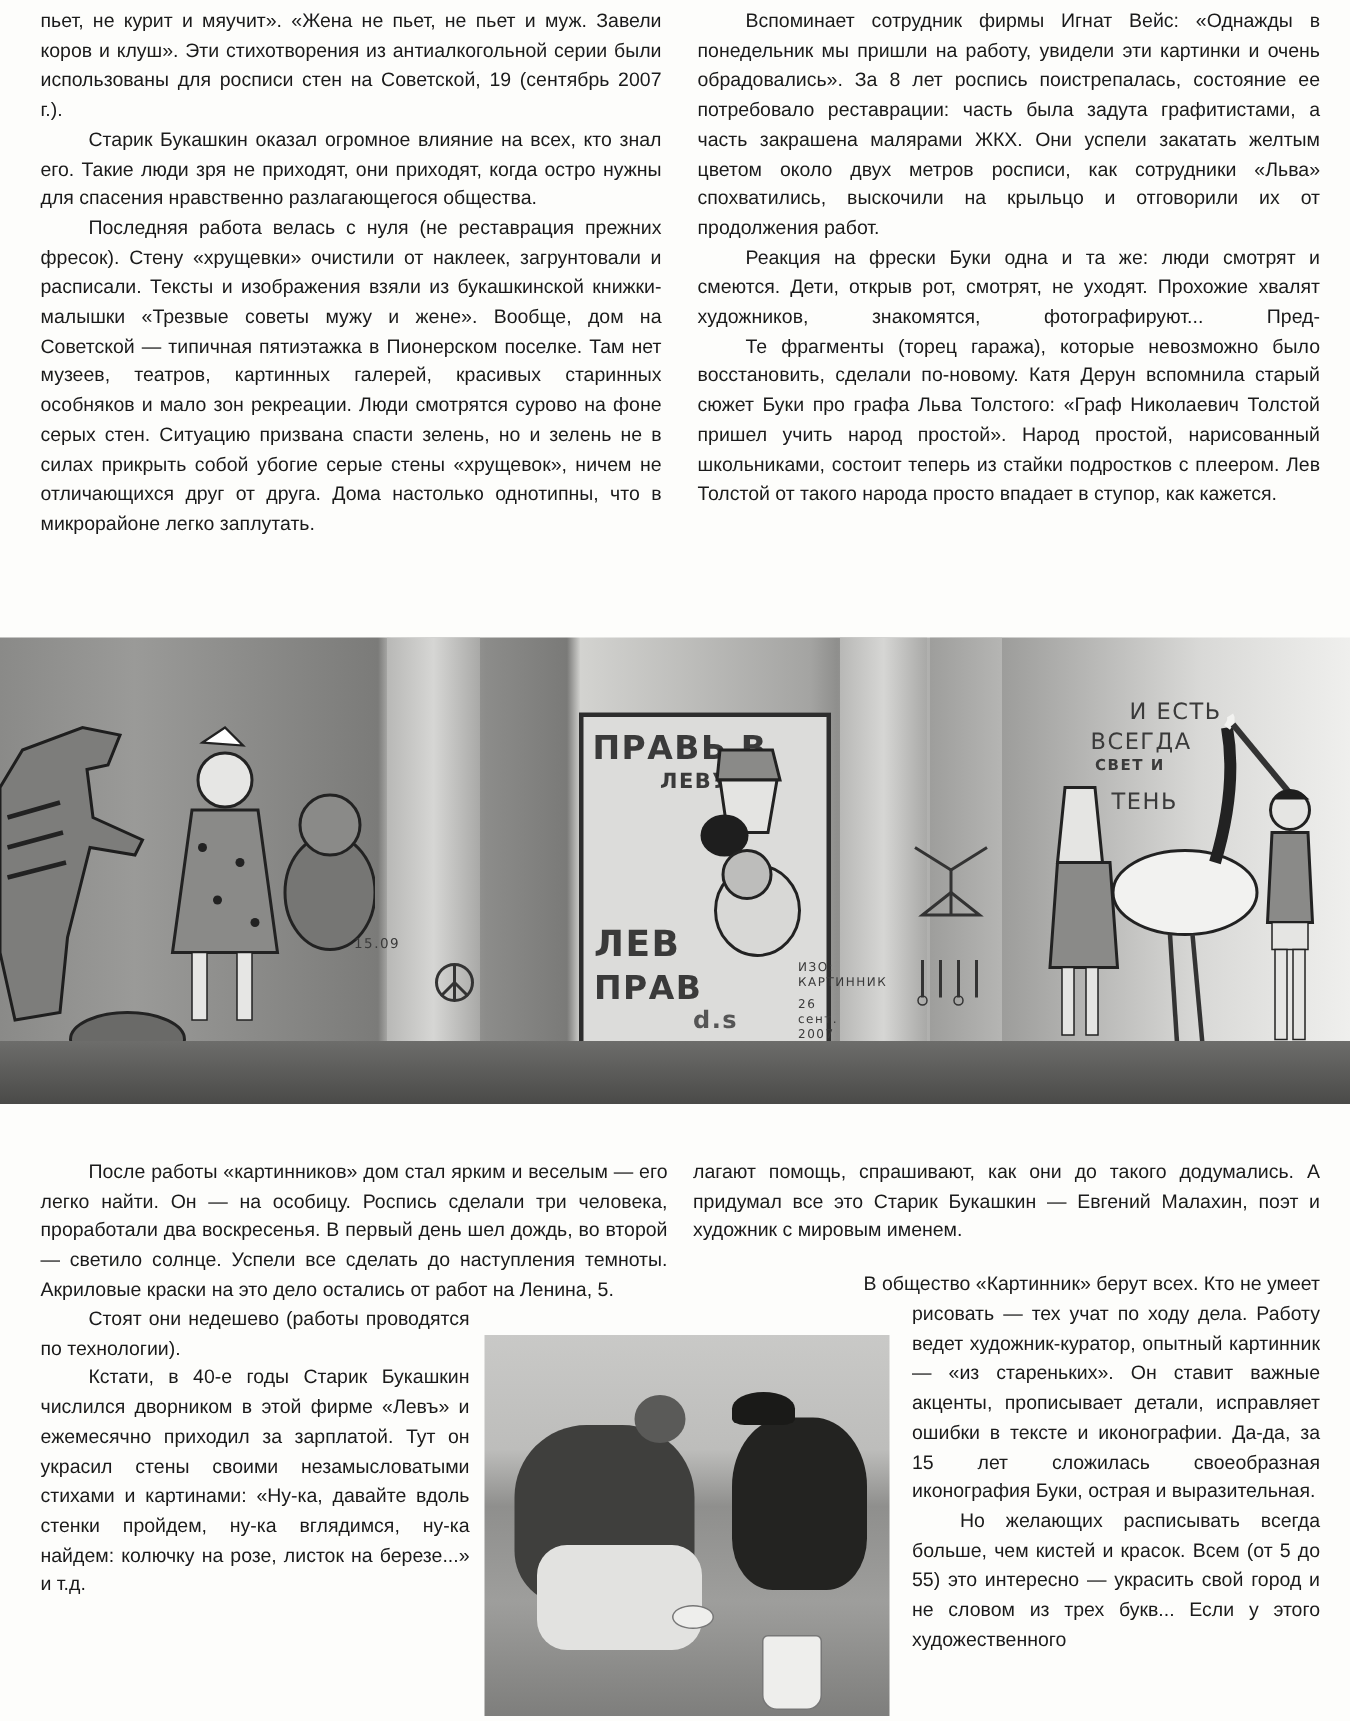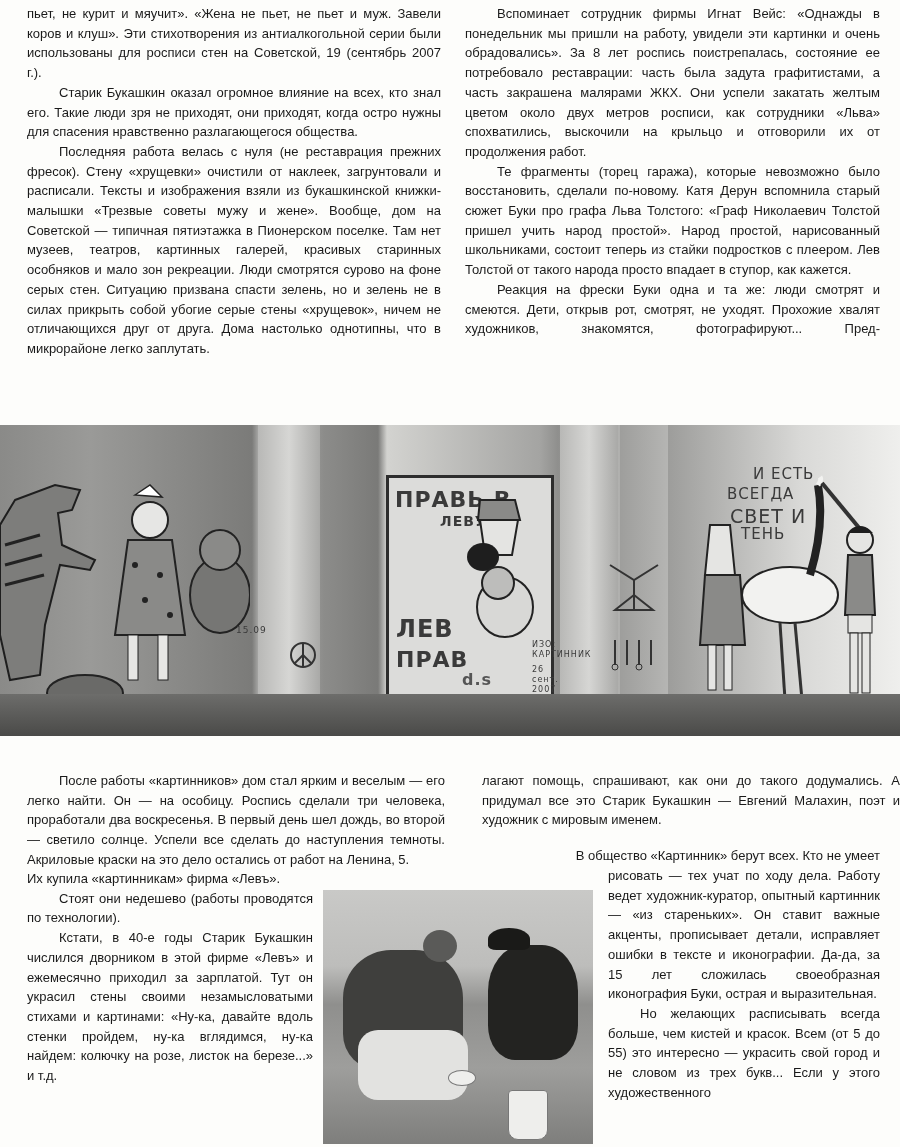--- a/index.html
+++ b/index.html
@@ -44,21 +44,21 @@
     }
     #panorama .mural-text {
       position: absolute; font-family: "DejaVu Sans", sans-serif; font-weight: bold;
       color: #3a3a3a; letter-spacing: 1px; white-space: nowrap;
     }
     #panorama .figure { position: absolute; }
 
     
     #col-bot-left  { left: 27px;  top: 771px; width: 418px; }
     #col-bot-left-narrow { left: 27px; top: 869px; width: 286px; }
-    #col-bot-right { left: 462px; top: 771px; width: 418px; margin-left: 20px; }
+    #col-bot-right { left: 462px; top: 771px; width: 418px; }
     #col-bot-right-narrow { left: 608px; top: 866px; width: 272px; }
     #col-bot-right-intro { left: 462px; top: 846px; width: 418px; }
 
     #photo-workers {
       position: absolute; left: 323px; top: 890px; width: 270px; height: 254px;
       background: linear-gradient(180deg,#c9c9c7 0%,#bdbdbb 30%,#8f8f8d 45%,#9e9e9c 70%,#7e7e7c 100%);
       overflow: hidden;
     }
     #photo-workers .person {
       position: absolute; border-radius: 40% 40% 30% 30%;
@@ -72,22 +72,22 @@
 <body>
 
 <div id="col-top-left" class="col">
   <p class="noind">пьет, не курит и мяучит». «Жена не пьет, не пьет и муж. Завели коров и клуш». Эти стихотворения из антиалкогольной серии были использованы для росписи стен на Советской, 19 (сентябрь 2007 г.).</p>
   <p class="ind">Старик Букашкин оказал огромное влияние на всех, кто знал его. Такие люди зря не приходят, они приходят, когда остро нужны для спасения нравственно разлагающегося общества.</p>
   <p class="ind lastline">Последняя работа велась с нуля (не реставрация прежних фресок). Стену «хрущевки» очистили от наклеек, загрунтовали и расписали. Тексты и изображения взяли из букашкинской книжки-малышки «Трезвые советы мужу и жене». Вообще, дом на Советской — типичная пятиэтажка в Пионерском поселке. Там нет музеев, театров, картинных галерей, красивых старинных особняков и мало зон рекреации. Люди смотрятся сурово на фоне серых стен. Ситуацию призвана спасти зелень, но и зелень не в силах прикрыть собой убогие серые стены «хрущевок», ничем не отличающихся друг от друга. Дома настолько однотипны, что в микрорайоне легко заплутать.</p>
 </div>
 
 <div id="col-top-right" class="col">
   <p class="ind">Вспоминает сотрудник фирмы Игнат Вейс: «Однажды в понедельник мы пришли на работу, увидели эти картинки и очень обрадовались». За 8 лет роспись поистрепалась, состояние ее потребовало реставрации: часть была задута графитистами, а часть закрашена малярами ЖКХ. Они успели закатать желтым цветом около двух метров росписи, как сотрудники «Льва» спохватились, выскочили на крыльцо и отговорили их от продолжения работ.</p>
+  <p class="ind" style="text-align-last: justify;">Реакция на фрески Буки одна и та же: люди смотрят и смеются. Дети, открыв рот, смотрят, не уходят. Прохожие хвалят художников, знакомятся, фотографируют... Пред-</p>
   <p class="ind">Те фрагменты (торец гаража), которые невозможно было восстановить, сделали по-новому. Катя Дерун вспомнила старый сюжет Буки про графа Льва Толстого: «Граф Николаевич Толстой пришел учить народ простой». Народ простой, нарисованный школьниками, состоит теперь из стайки подростков с плеером. Лев Толстой от такого народа просто впадает в ступор, как кажется.</p>
-  <p class="ind" style="text-align-last: justify;">Реакция на фрески Буки одна и та же: люди смотрят и смеются. Дети, открыв рот, смотрят, не уходят. Прохожие хвалят художников, знакомятся, фотографируют... Пред-</p>
 </div>
 
 <div id="panorama" title="Black-and-white photo of murals on a building wall: dog, girl, cat, turtle, a man with a lion, a stork with a girl and boy">
   <div class="pillar" style="left:258px;width:62px;"></div>
   <div class="pillar" style="left:560px;width:58px;"></div>
   <div class="pillar" style="left:620px;width:48px;background:linear-gradient(90deg,#9e9e9c,#b5b5b3);"></div>
 
   <svg class="figure" style="left:0;top:40px;" width="250" height="240">
 
     <path d="M15 35 L55 20 L80 25 L72 45 L58 48 L62 80 L95 95 L90 105 L60 100 L45 160 L40 210 L10 215 L0 170 L0 60 Z" fill="#7d7d7b" stroke="#1e1e1e" stroke-width="2"></path>
@@ -141,21 +141,21 @@
     <line x1="10" y1="85" x2="10" y2="110" stroke="#333" stroke-width="2"></line>
     <line x1="22" y1="85" x2="22" y2="110" stroke="#333" stroke-width="2"></line>
     <line x1="34" y1="85" x2="34" y2="110" stroke="#333" stroke-width="2"></line>
     <line x1="46" y1="85" x2="46" y2="110" stroke="#333" stroke-width="2"></line>
     <circle cx="10" cy="112" r="3" fill="none" stroke="#333"></circle>
       <circle cx="34" cy="112" r="3" fill="none" stroke="#333"></circle>
   </svg>
 
   <div class="mural-text" style="left:729px;top:40px;font-size:15px;font-weight:normal;margin-left:24px;">И ЕСТЬ</div>
   <div class="mural-text" style="left:727px;top:60px;font-size:15px;font-weight:normal;">ВСЕГДА</div>
-  <div class="mural-text" style="left:730px;top:80px;font-size:19px;font-weight:normal;">СВЕТ И</div>
+  <div class="mural-text" style="left:730px;top:80px;font-size:10px;font-weight:bold;">СВЕТ И</div>
   <div class="mural-text" style="left:741px;top:100px;font-size:15px;font-weight:normal;">ТЕНЬ</div>
   <svg class="figure" style="left:690px;top:40px;" width="210" height="240">
 
     <path d="M20 60 L40 60 L45 110 L15 110 Z" fill="#e5e5e3" stroke="#222" stroke-width="2"></path>
     <path d="M15 110 L50 110 L55 180 L10 180 Z" fill="#8a8a88" stroke="#222" stroke-width="2"></path>
     <rect x="18" y="180" width="8" height="45" fill="#e5e5e3" stroke="#222"></rect>
     <rect x="34" y="180" width="8" height="45" fill="#e5e5e3" stroke="#222"></rect>
 
     <ellipse cx="100" cy="130" rx="48" ry="28" fill="#f2f2f0" stroke="#222" stroke-width="2"></ellipse>
     <path d="M120 110 Q135 60 128 20" fill="none" stroke="#222" stroke-width="8"></path>
@@ -173,21 +173,20 @@
   </svg>
 
   <div class="ground"></div>
 </div>
 
 <div id="col-bot-left" class="col">
   <p class="ind lastline">После работы «картинников» дом стал ярким и веселым — его легко найти. Он — на особицу. Роспись сделали три человека, проработали два воскресенья. В первый день шел дождь, во второй — светило солнце. Успели все сделать до наступления темноты. Акриловые краски на это дело остались от работ на Ленина, 5.</p>
 </div>
 
 <div id="col-bot-left-narrow" class="col">
-  <p class="noind">Их купила «картинникам» фирма «Левъ».</p>
   <p class="ind">Стоят они недешево (работы проводятся по технологии).</p>
   <p class="ind lastline">Кстати, в 40-е годы Старик Букашкин числился дворником в этой фирме «Левъ» и ежемесячно приходил за зарплатой. Тут он украсил стены своими незамысловатыми стихами и картинами: «Ну-ка, давайте вдоль стенки пройдем, ну-ка вглядимся, ну-ка найдем: колючку на розе, листок на березе...» и т.д.</p>
 </div>
 
 <div id="photo-workers" title="Two men crouching on the ground mixing paint next to buckets in front of a painted wall">
   <div class="person" style="left:20px;top:60px;width:120px;height:120px;background:#3f3f3d;"></div>
   <div class="person" style="left:35px;top:140px;width:110px;height:70px;background:#e2e2e0;border-radius:20px;"></div>
   <div class="person" style="left:100px;top:40px;width:34px;height:32px;background:#5a5a58;border-radius:50%;"></div>
   <div class="person" style="left:165px;top:55px;width:90px;height:115px;background:#232321;"></div>
   <div class="person" style="left:165px;top:38px;width:42px;height:22px;background:#1a1a18;border-radius:50% 50% 20% 20%;"></div>

